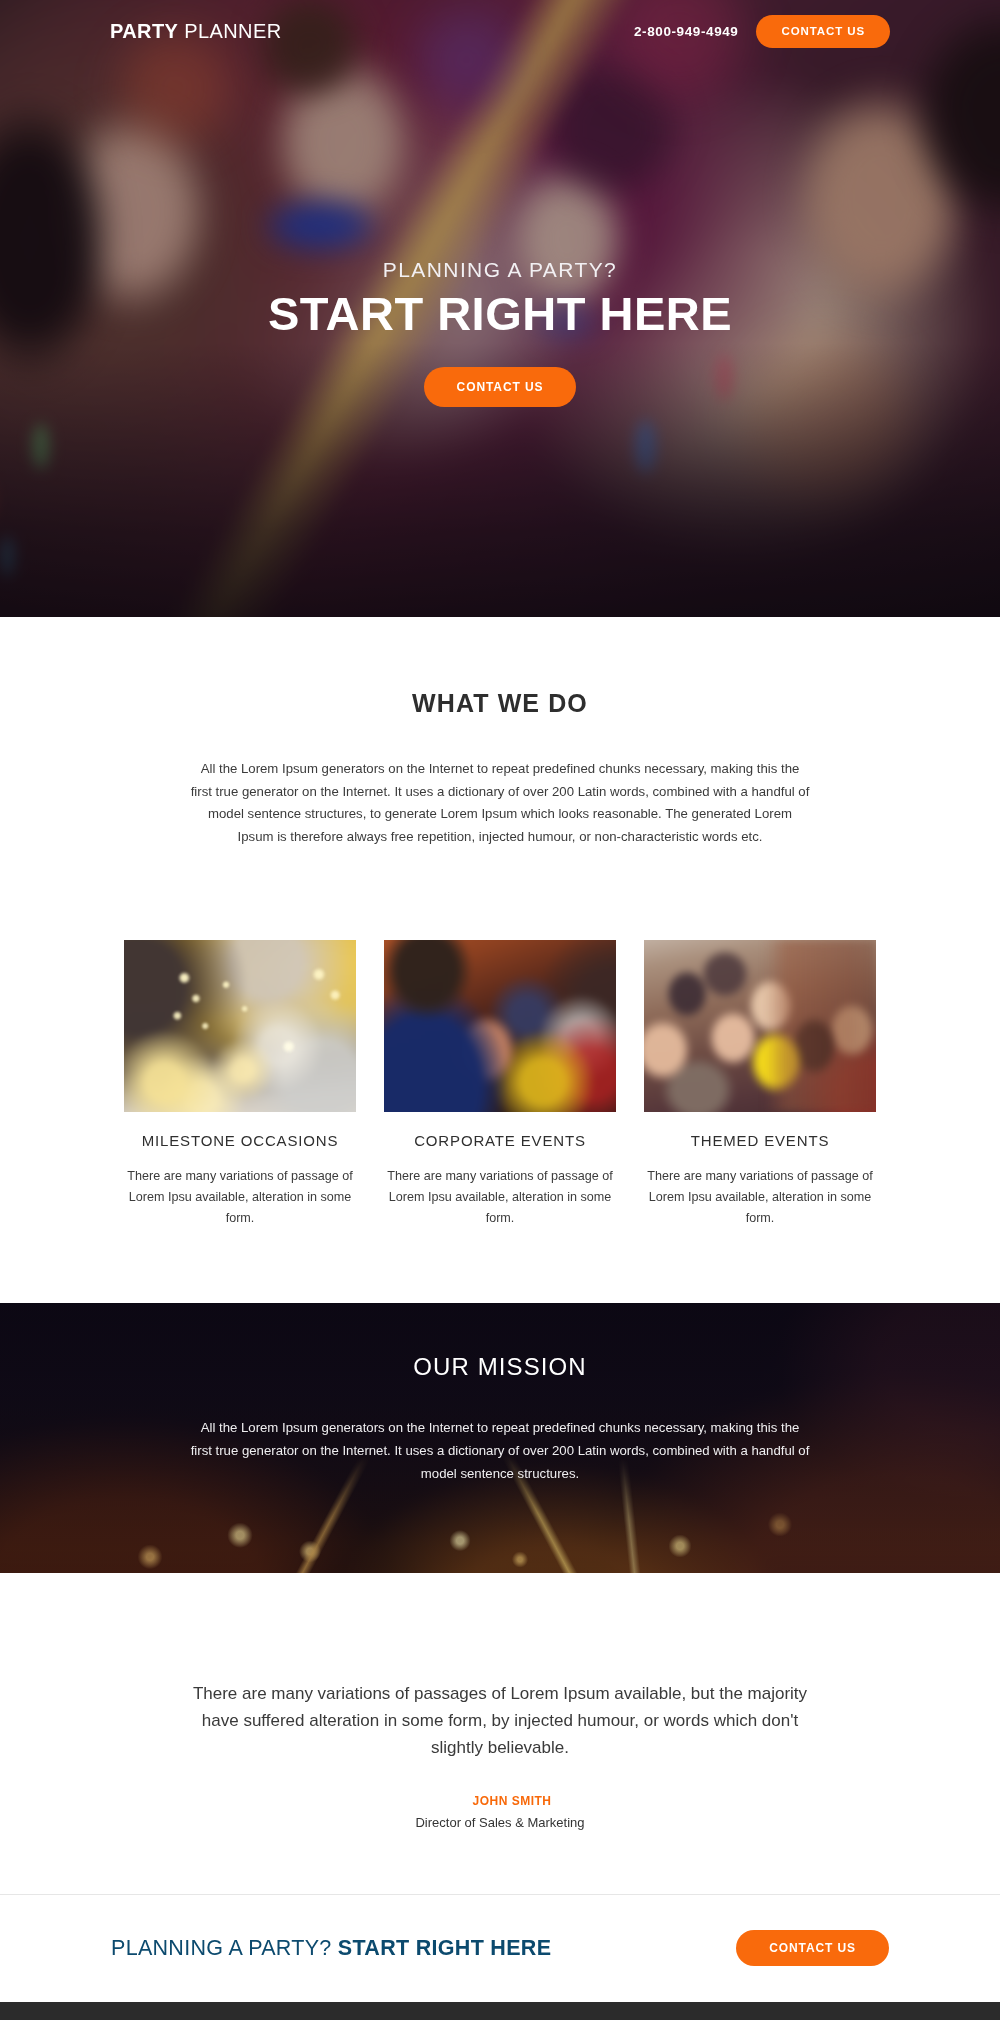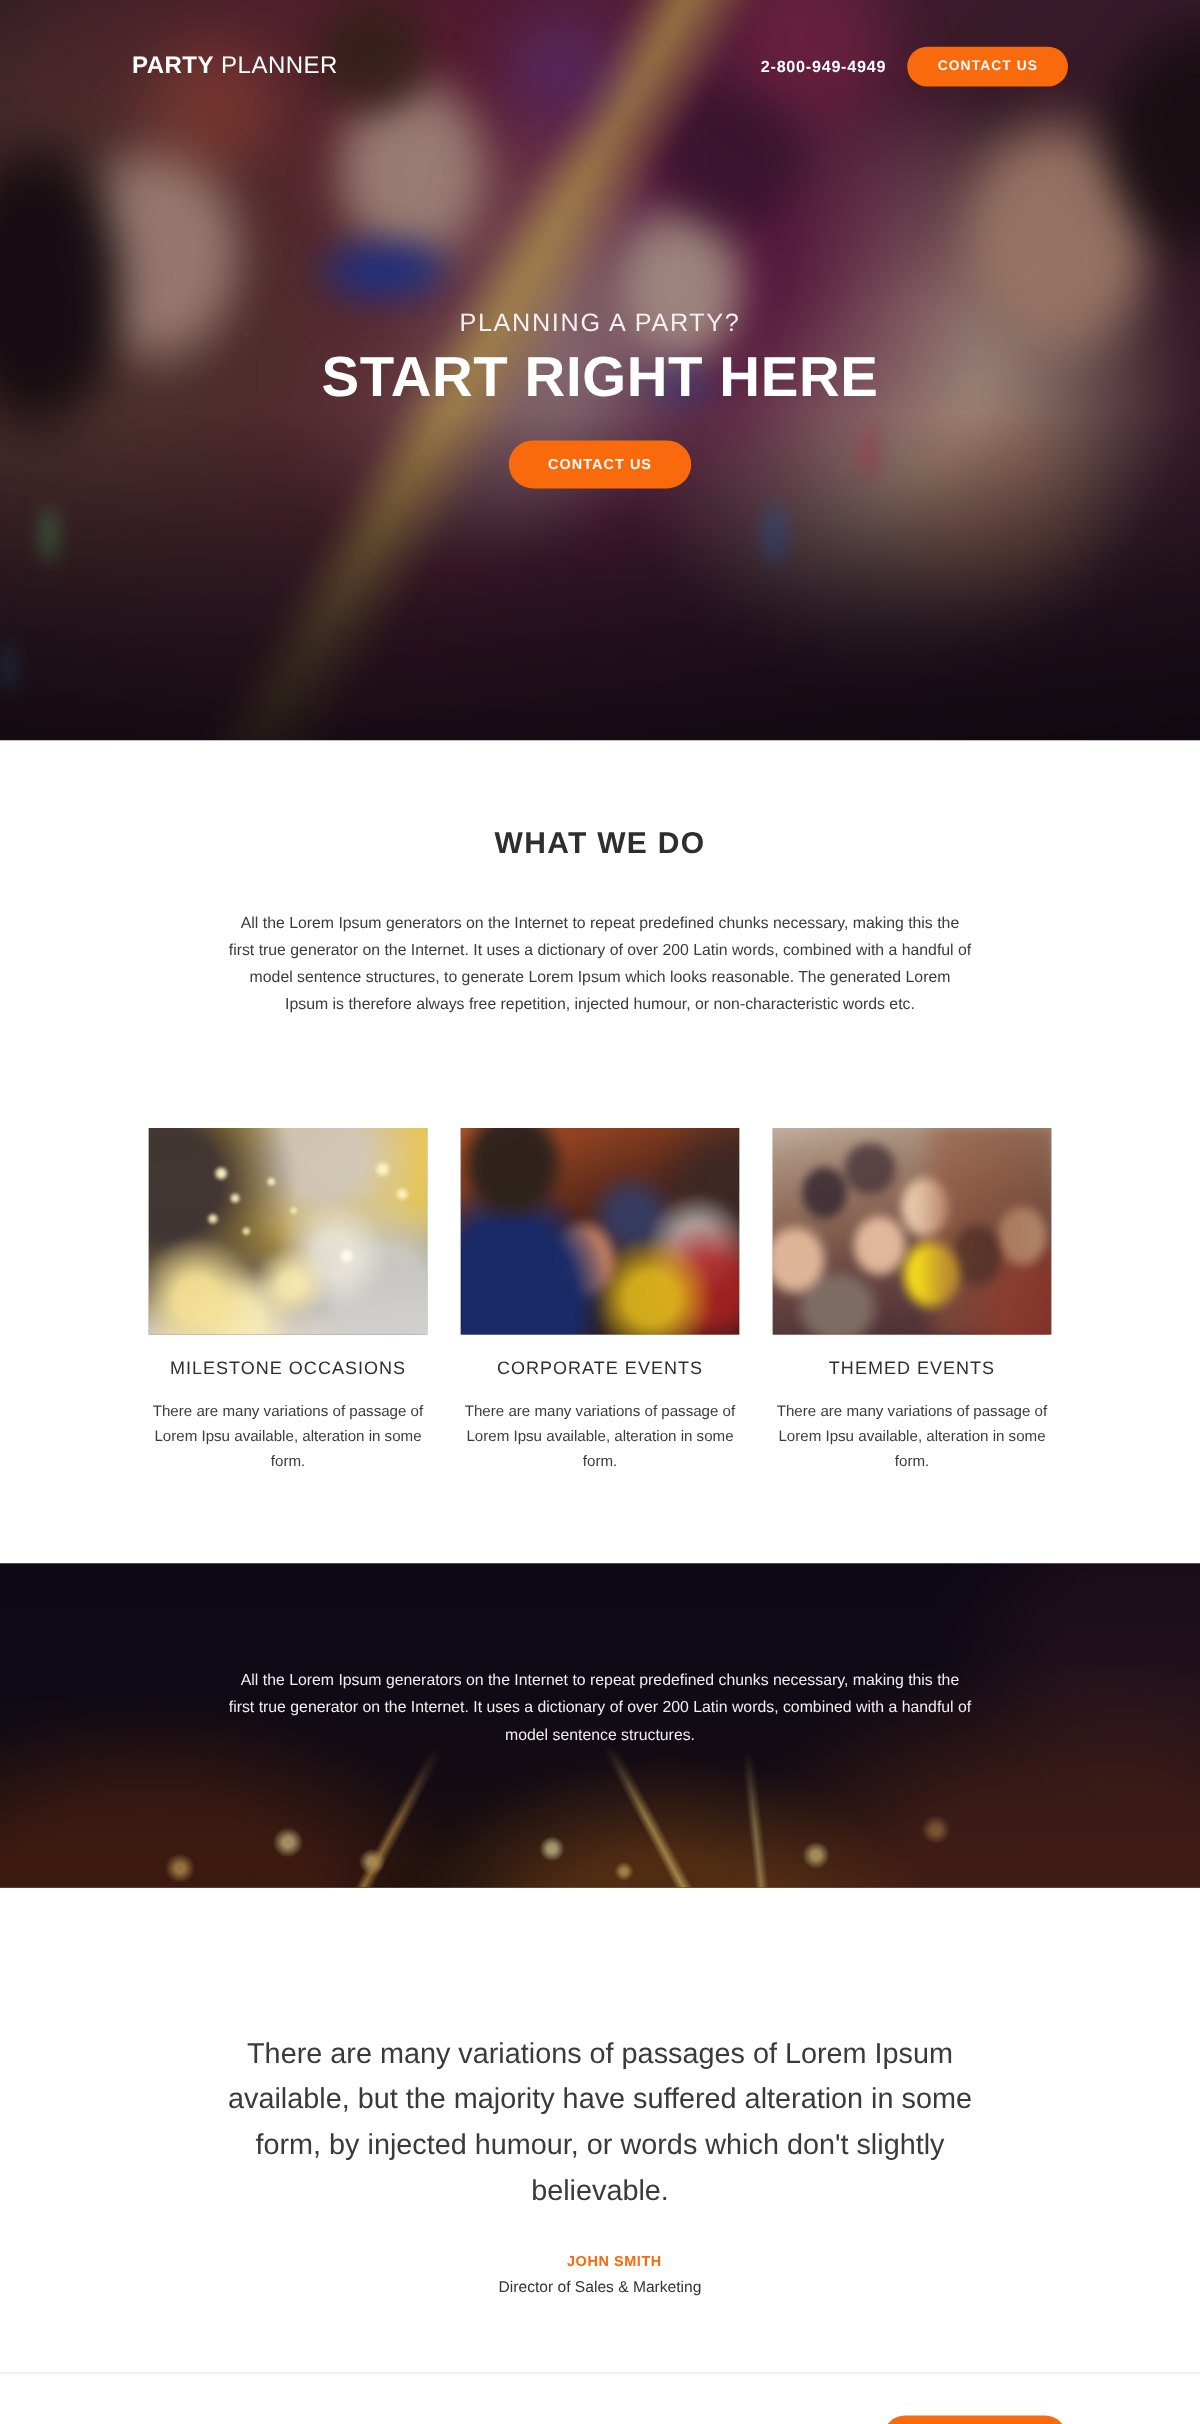--- a/index.html
+++ b/index.html
@@ -101,21 +101,20 @@
   
   .topbar {
     position: absolute;
     top: 0; left: 0; right: 0;
     height: 62px;
     display: flex;
     align-items: center;
     justify-content: space-between;
     padding: 0 110px 0 110px;
     z-index: 6;
-    margin-top: 24px;
   }
   .logo {
     font-size: 20px;
     letter-spacing: .4px;
     color: #ffffff;
     white-space: nowrap;
   }
   .logo .b { font-weight: 700; }
   .logo .t { font-weight: 300; }
 
@@ -348,23 +347,23 @@
     color: #efeef0;
   }
 
   
   .testimonial {
     padding: 76px 0 64px;
     text-align: center;
     background: #fff;
   }
   .quote {
-    margin: 44px auto 0;
+    margin: 32px auto 0;
     width: 620px;
-    font-size: 24px;
+    font-size: 17px;
     font-weight: 300;
     line-height: 1.58;
     color: #3a3a3a;
   }
   .author {
     margin-top: 32px;
     font-size: 12px;
     font-weight: 700;
     color: #f8690a;
     letter-spacing: .5px;
@@ -471,20 +470,21 @@
       </div>
 
     </div>
   </section>
 
   <section class="mission">
     <div class="mission-photo base"></div>
     <div class="mission-sparks"></div>
     <div class="mission-scrim"></div>
     <div class="mission-inner">
+      <h2 class="mission-title">OUR MISSION</h2>
       <p class="mission-text">All the Lorem Ipsum generators on the Internet to repeat predefined chunks necessary, making this the first true generator on the Internet. It uses a dictionary of over 200 Latin words, combined with a handful of model sentence structures.</p>
     </div>
   </section>
 
   <section class="testimonial">
     <p class="quote">There are many variations of passages of Lorem Ipsum available, but the majority have suffered alteration in some form, by injected humour, or words which don't slightly believable.</p>
     <div class="author">JOHN SMITH</div>
     <div class="author-role">Director of Sales &amp; Marketing</div>
   </section>
 

